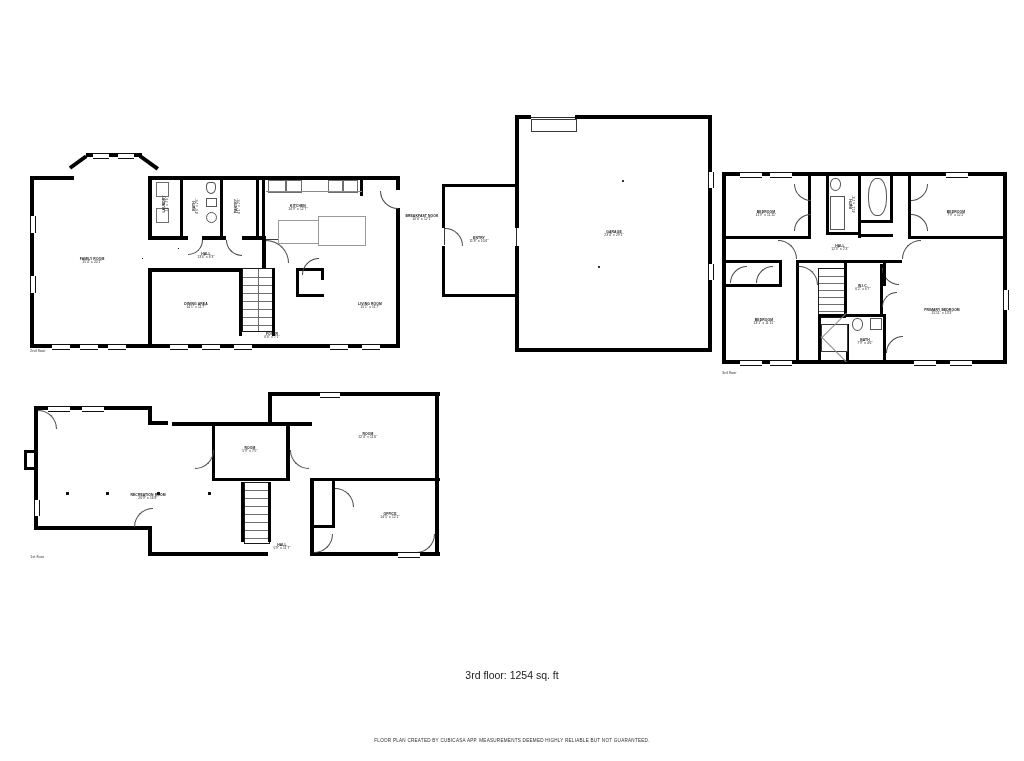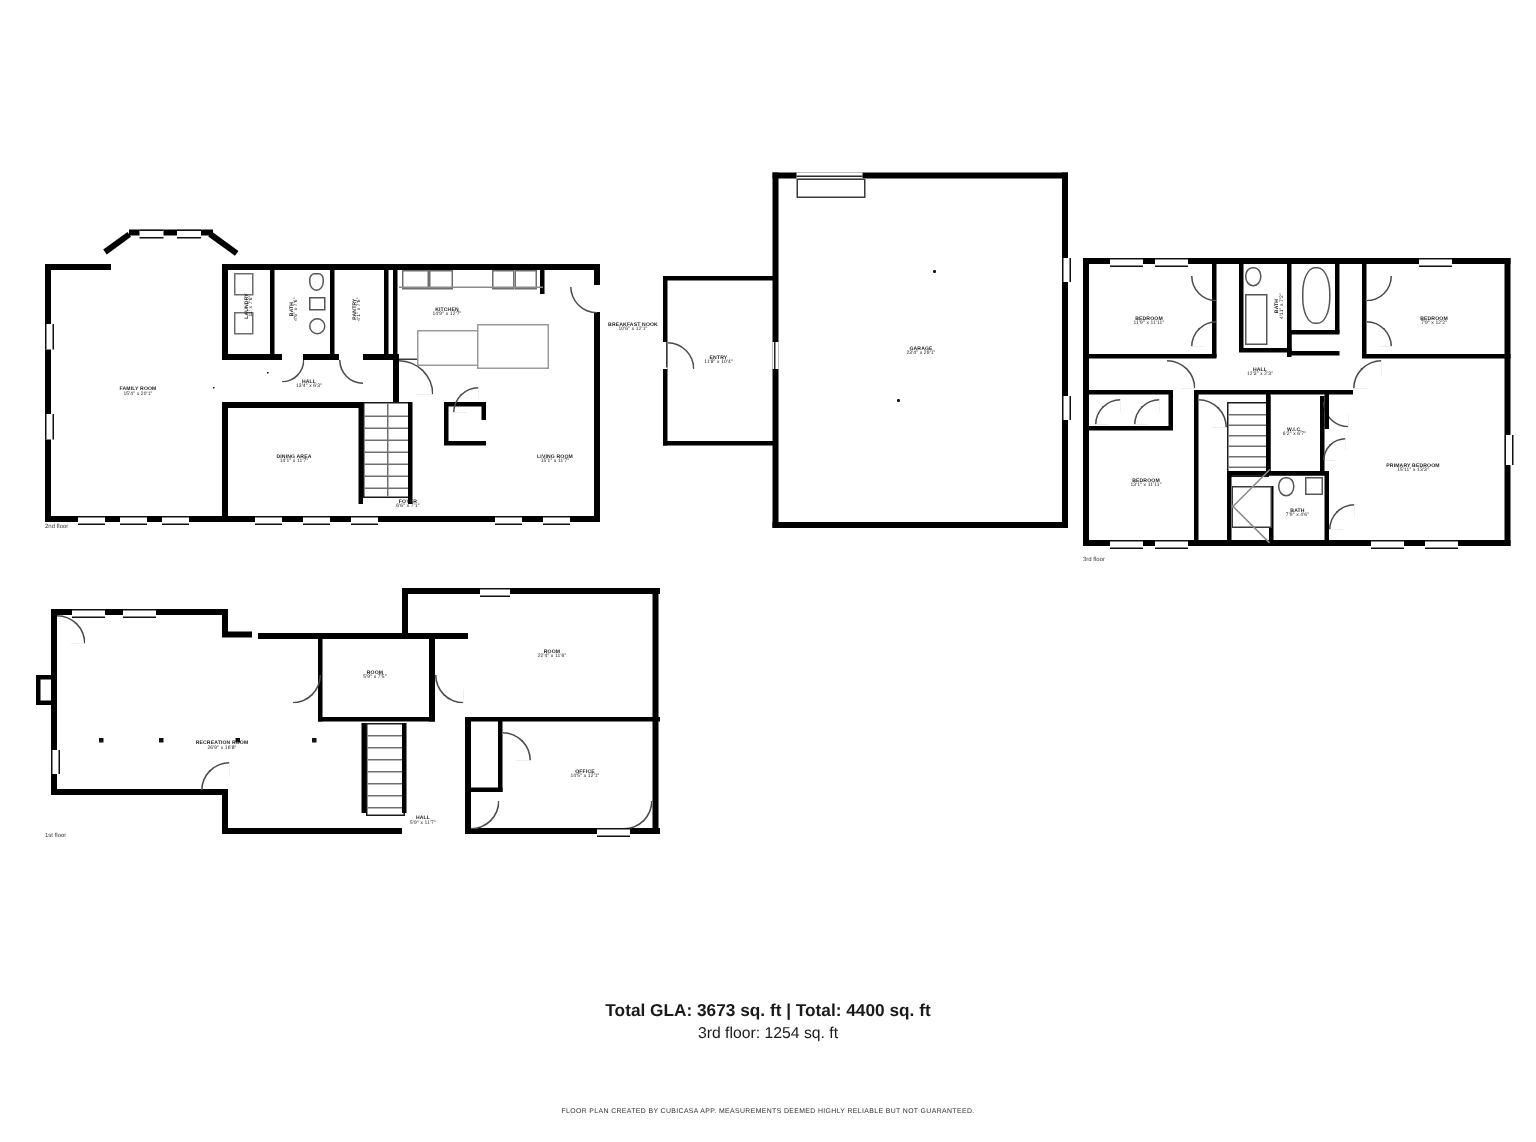--- a/index.html
+++ b/index.html
@@ -405,16 +405,15 @@
   </div>
   <div class="door d-tr" style="left:315px;top:96px;width:18px;height:18px;"></div>
   <div class="door d-br" style="left:294px;top:142px;width:18px;height:18px;"></div>
   <div class="door d-br" style="left:396px;top:142px;width:18px;height:18px;"></div>
   <div class="win" style="left:378px;top:160px;width:22px;height:4px;"></div>
 
   <div class="floorcap" style="left:10px;top:162px;">1st floor</div>
 </div>
 
 <div id="summary" style="top:668px;">
-  <div class="t1">Total GLA: 3673 sq. ft | Total: 4400 sq. ft</div>
   <div class="t2">3rd floor: 1254 sq. ft</div>
 </div>
 <div id="disclaimer" style="top:738px;">FLOOR PLAN CREATED BY CUBICASA APP. MEASUREMENTS DEEMED HIGHLY RELIABLE BUT NOT GUARANTEED.</div>
 
 </body></html>

